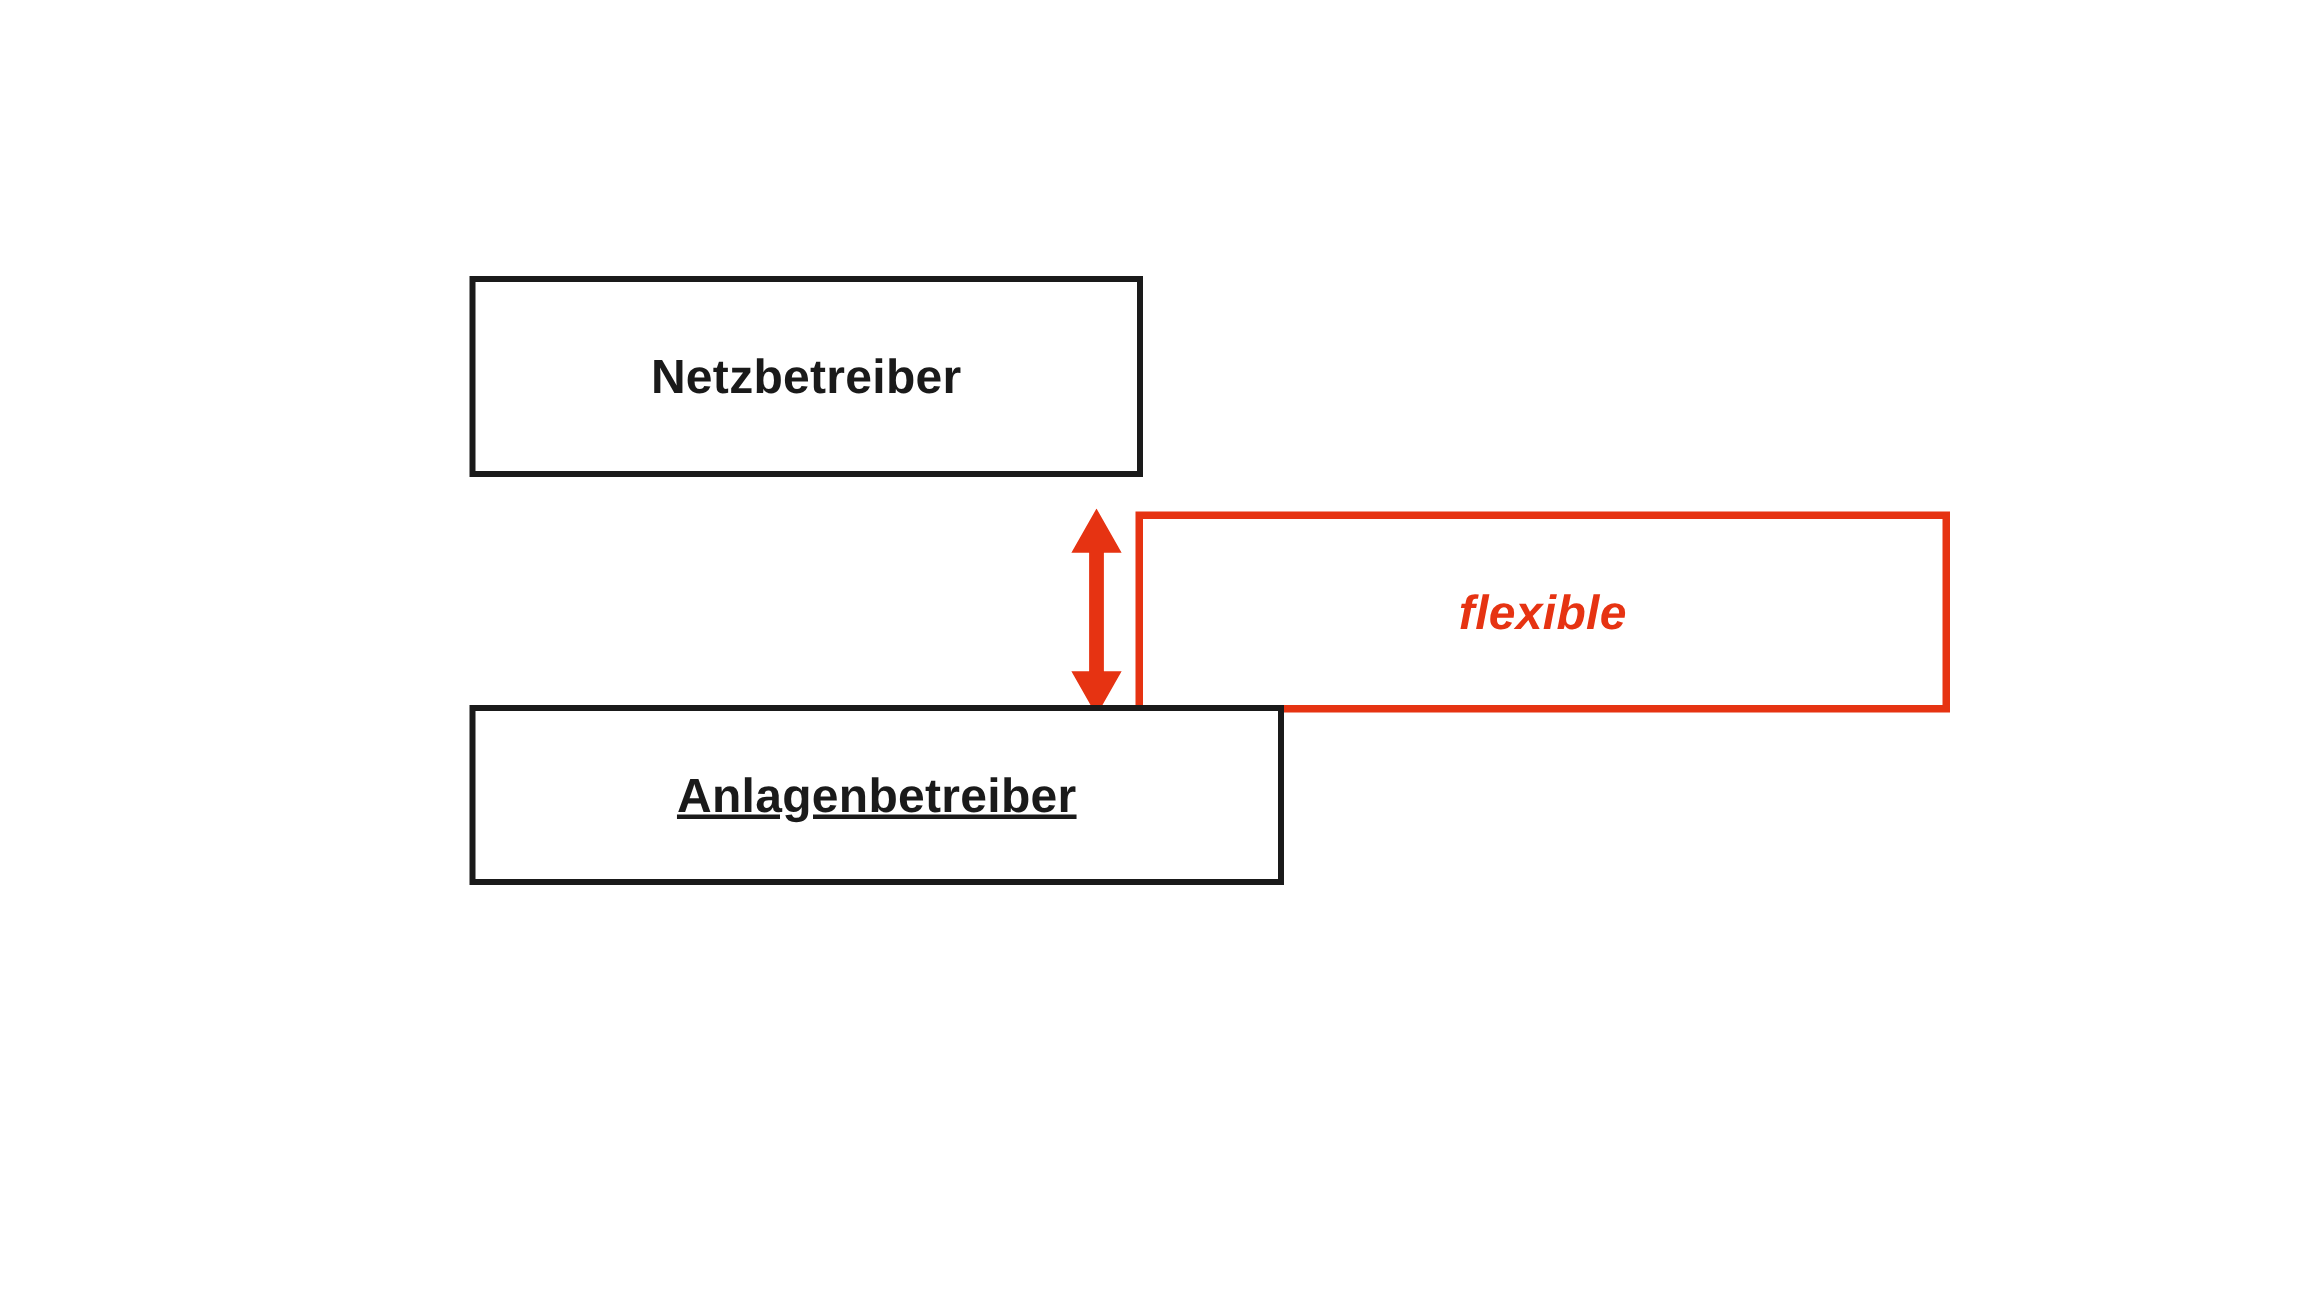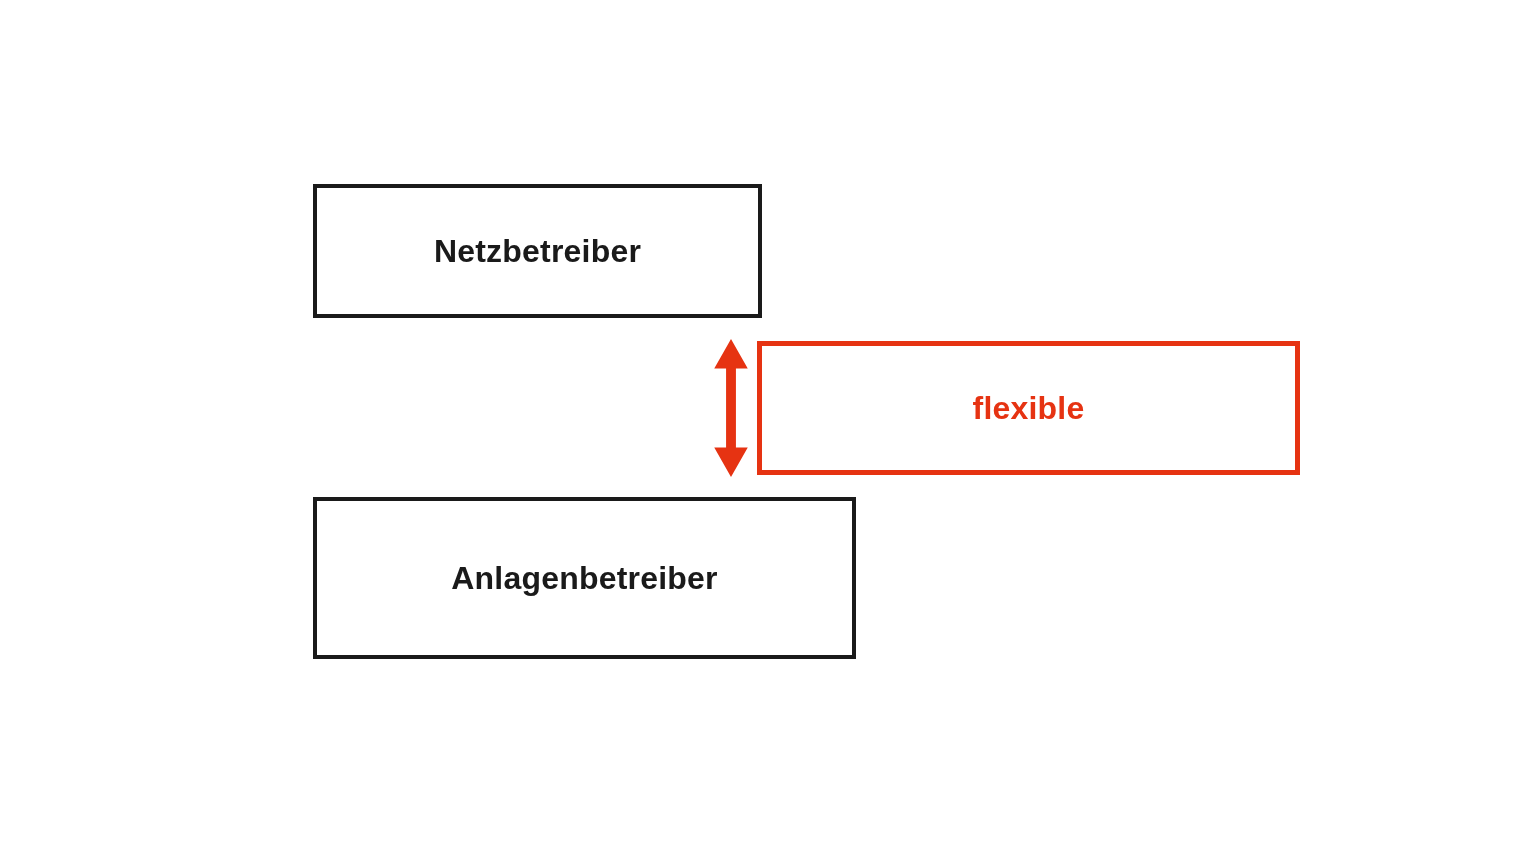--- a/index.html
+++ b/index.html
@@ -29,34 +29,35 @@
     text-align: center;
     background: var(--background);
   }
   .box-black {
     border: 4px solid var(--black);
     color: var(--black);
   }
   .box-red {
     border: 5px solid var(--red);
     color: var(--red);
+    font-style: italic;
   }
   .box-label {
     font-weight: bold;
     font-size: 32px;
     line-height: 1.4;
     letter-spacing: 0.2px;
   }
   #box-netzbetreiber {
     left: 313px; top: 184px;
     width: 449px; height: 134px;
   }
   #box-anlagenbetreiber {
-    left: 313px; top: 497px;
-    width: 543px; height: 162px;
+    left: 313px; top: 470px;
+    width: 543px; height: 120px; text-decoration: underline;
   }
   #box-agreement {
     left: 757px; top: 341px;
     width: 543px; height: 134px;
   }
   #double-arrow {
     position: absolute;
     left: 709px; top: 339px;
     width: 44px; height: 138px;
   }

